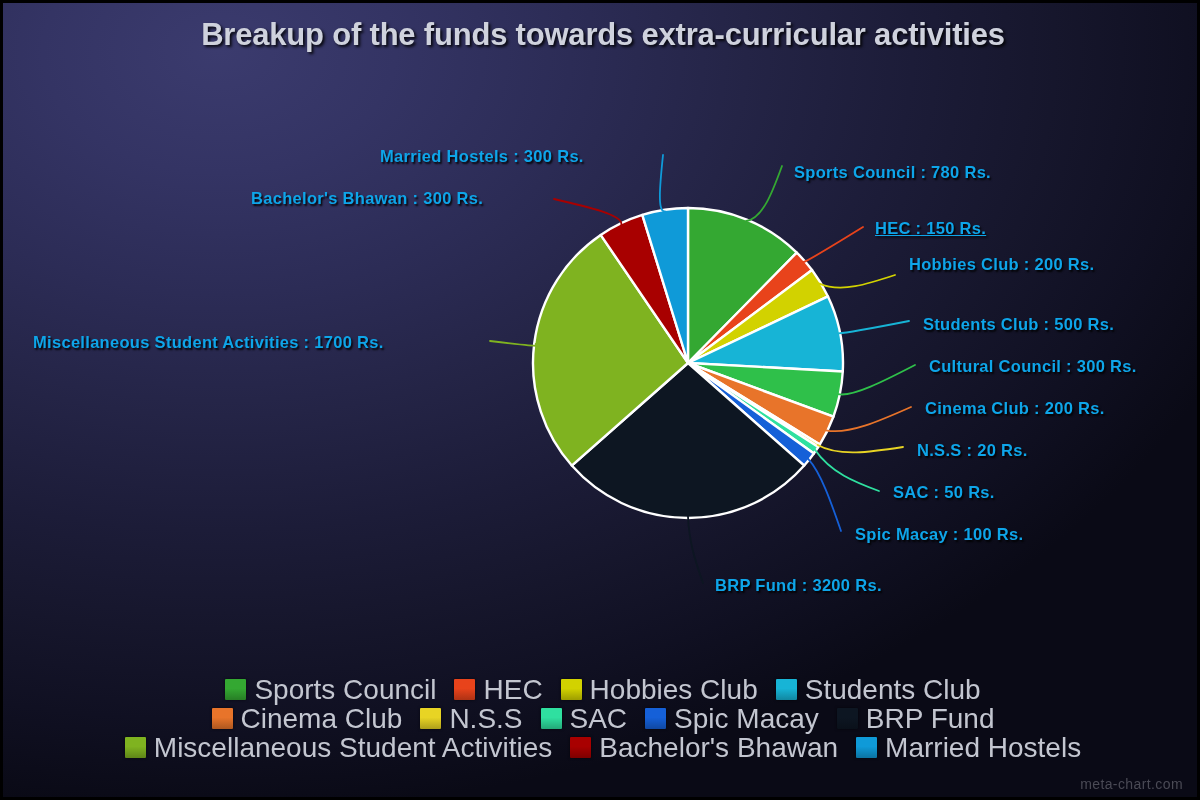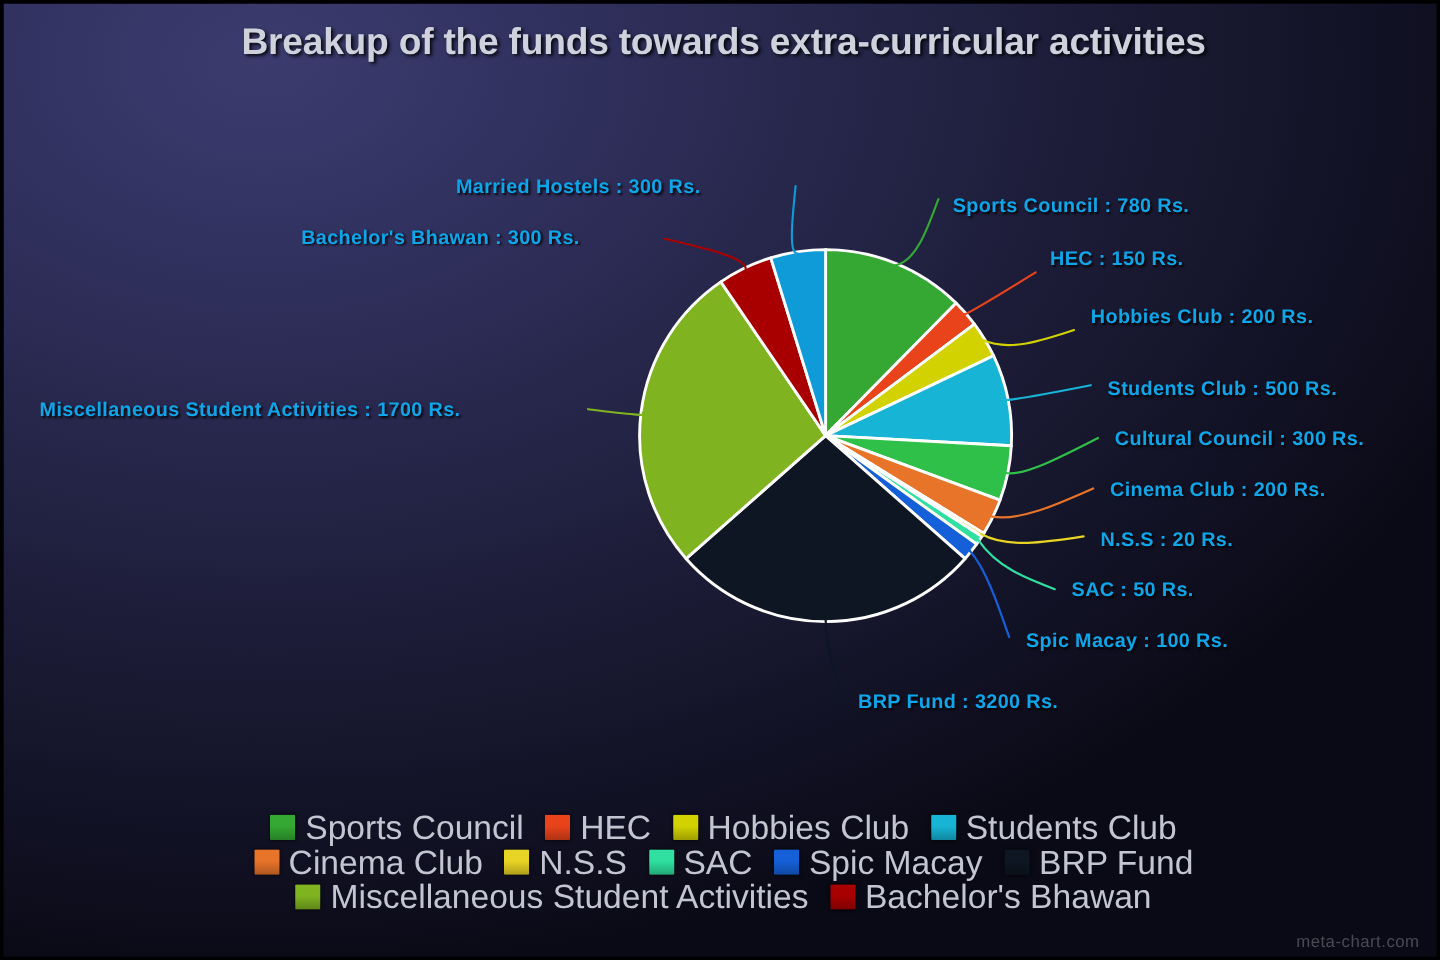--- a/index.html
+++ b/index.html
@@ -142,21 +142,21 @@
         <path d="M 805.0 455.7 C 818 470, 828.0 499.0, 838 528" fill="none" stroke="#1560d8" stroke-width="1.8" stroke-linecap="round"></path>
         <path d="M 685.0 513.5 C 686 540, 693.0 560.0, 700 580" fill="none" stroke="#0d1622" stroke-width="1.8" stroke-linecap="round"></path>
       </g>
   </svg>
 
   <div id="callout-layer">
       <div class="callout-label" style="left: 377px; top: 144px;">Married Hostels : 300 Rs.</div>
       <div class="callout-label" style="left: 248px; top: 186px;">Bachelor's Bhawan : 300 Rs.</div>
       <div class="callout-label" style="left: 30px; top: 330px;">Miscellaneous Student Activities : 1700 Rs.</div>
       <div class="callout-label" style="left: 791px; top: 160px;">Sports Council : 780 Rs.</div>
-      <div class="callout-label" style="left: 872px; top: 204px;">HEC : 150 Rs.</div>
+      <div class="callout-label" style="left: 872px; top: 216px; text-decoration: underline;">HEC : 150 Rs.</div>
       <div class="callout-label" style="left: 906px; top: 252px;">Hobbies Club : 200 Rs.</div>
       <div class="callout-label" style="left: 920px; top: 312px;">Students Club : 500 Rs.</div>
       <div class="callout-label" style="left: 926px; top: 354px;">Cultural Council : 300 Rs.</div>
       <div class="callout-label" style="left: 922px; top: 396px;">Cinema Club : 200 Rs.</div>
       <div class="callout-label" style="left: 914px; top: 438px;">N.S.S : 20 Rs.</div>
       <div class="callout-label" style="left: 890px; top: 480px;">SAC : 50 Rs.</div>
       <div class="callout-label" style="left: 852px; top: 522px;">Spic Macay : 100 Rs.</div>
       <div class="callout-label" style="left: 712px; top: 573px;">BRP Fund : 3200 Rs.</div>
     </div>
 
@@ -203,18 +203,22 @@
       </div>
       <div class="legend-row">
         <div class="legend-item">
           <span class="legend-swatch" style="background: linear-gradient(rgb(127, 179, 32) 0%, rgb(127, 179, 32) 45%, rgba(0, 0, 0, 0.25) 100%), rgb(127, 179, 32);"></span>
           <span class="legend-text">Miscellaneous Student Activities</span>
         </div>
         <div class="legend-item">
           <span class="legend-swatch" style="background: linear-gradient(rgb(168, 0, 0) 0%, rgb(168, 0, 0) 45%, rgba(0, 0, 0, 0.25) 100%), rgb(168, 0, 0);"></span>
           <span class="legend-text">Bachelor's Bhawan</span>
         </div>
+        <div class="legend-item">
+          <span class="legend-swatch" style="background: linear-gradient(rgb(15, 154, 216) 0%, rgb(15, 154, 216) 45%, rgba(0, 0, 0, 0.25) 100%), rgb(15, 154, 216);"></span>
+          <span class="legend-text">Married Hostels</span>
+        </div>
       </div>
     </div>
 
   <div id="watermark">meta-chart.com</div>
 
 </div>
 
 </body></html>

